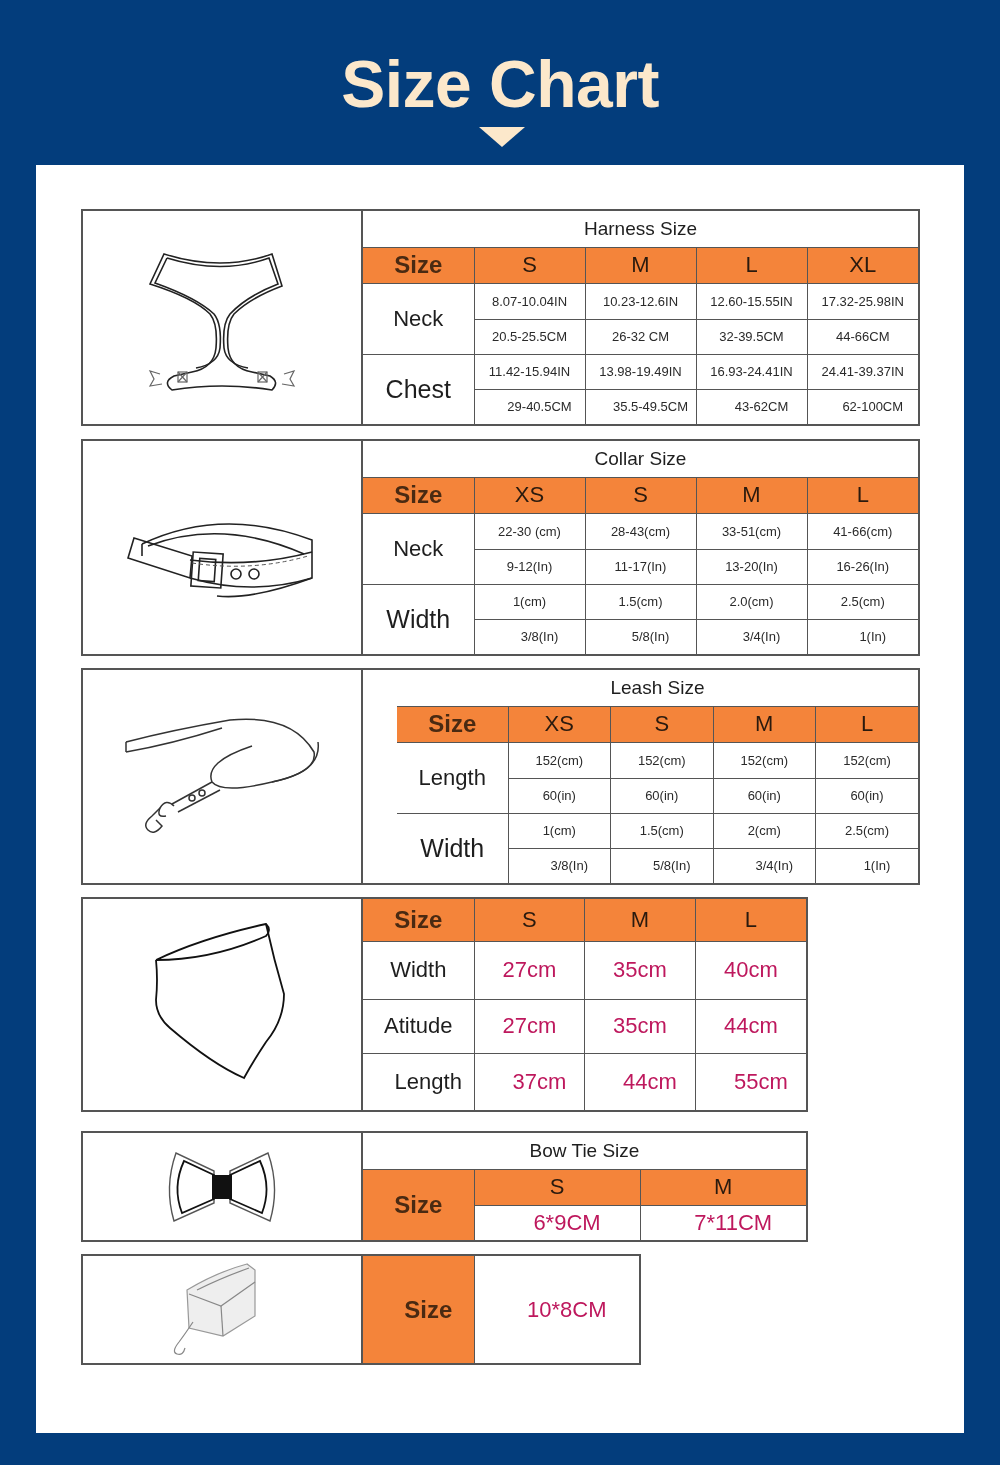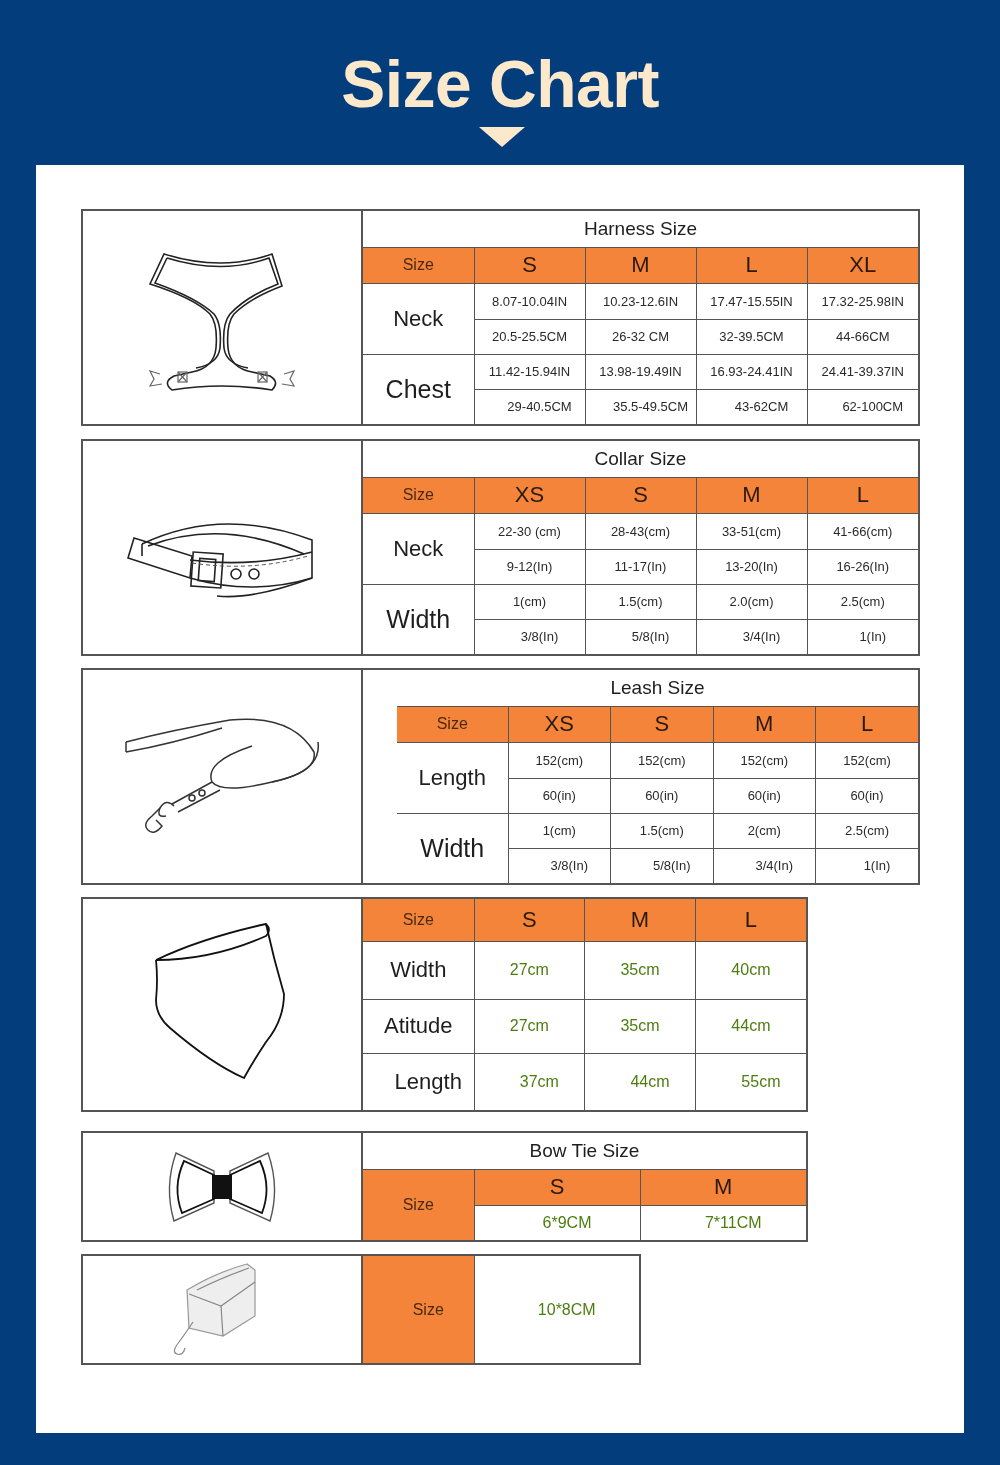--- a/index.html
+++ b/index.html
@@ -47,25 +47,25 @@
     border: 1.5px solid #555;
     text-align: center; vertical-align: middle;
     padding: 0;
   }
   tr:first-child td { border-top: none; }
   td:last-child { border-right: none; }
   tr:last-child td { border-bottom: none; padding-left: 20px; }
   td:first-child { border-left: none; }
   .cap { font-size: 19px; color: #1e1e1e; }
   .hdr { background: #f4843a; font-size: 22px; color: #2a1a0e; }
-  .size-lbl { background: #f4843a; font-size: 16px; font-weight: normal; color: #4a2a12; }
+  .size-lbl { background: #f4843a; font-size: 24px; font-weight: bold; color: #4a2a12; }
   .row-lbl { font-size: 22px; color: #1e1e1e; }
   .row-lbl.big { font-size: 25px; }
   .val { font-size: 13px; color: #2a2a2a; }
-  .val-lg { font-size: 16px; color: #4d7c0f; }
+  .val-lg { font-size: 22px; color: #be185d; }
 </style>
 </head>
 <body>
 
 <div class="title">Size Chart</div>
 <div class="title-arrow"></div>
 
 <div class="panel"></div>
 
 <div class="block" style="top:209px; width:839px; height:217px;">
@@ -104,21 +104,21 @@
       <td class="size-lbl">Size</td>
       <td class="hdr">S</td>
       <td class="hdr">M</td>
       <td class="hdr">L</td>
       <td class="hdr">XL</td>
     </tr>
     <tr style="height:36px">
       <td rowspan="2" class="row-lbl">Neck</td>
       <td class="val">8.07-10.04IN</td>
       <td class="val">10.23-12.6IN</td>
-      <td class="val">17.47-15.55IN</td>
+      <td class="val">12.60-15.55IN</td>
       <td class="val">17.32-25.98IN</td>
     </tr>
     <tr style="height:35px">
       <td class="val">20.5-25.5CM</td>
       <td class="val">26-32 CM</td>
       <td class="val">32-39.5CM</td>
       <td class="val">44-66CM</td>
     </tr>
     <tr style="height:35px">
       <td rowspan="2" class="row-lbl big">Chest</td>

